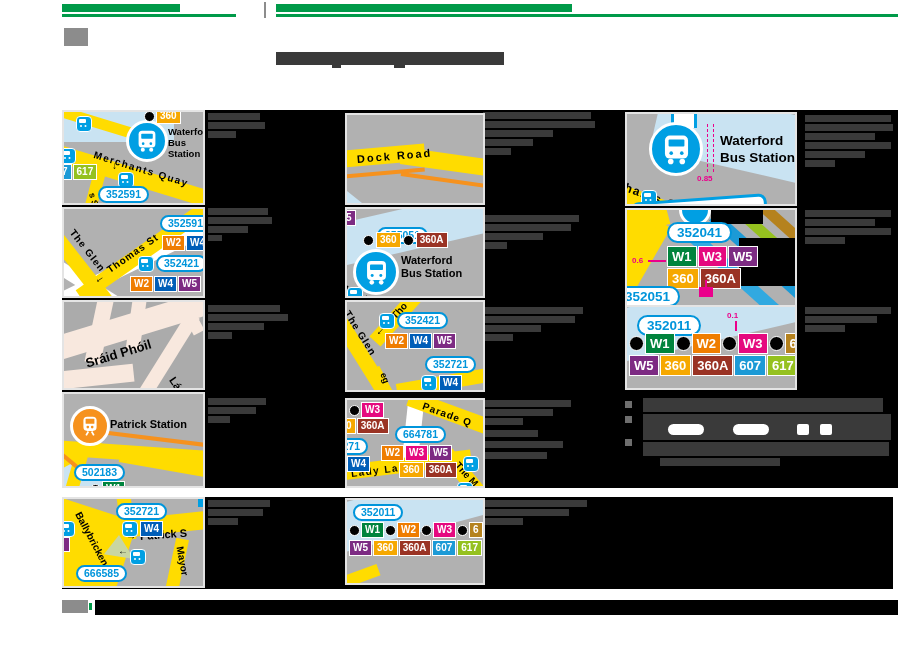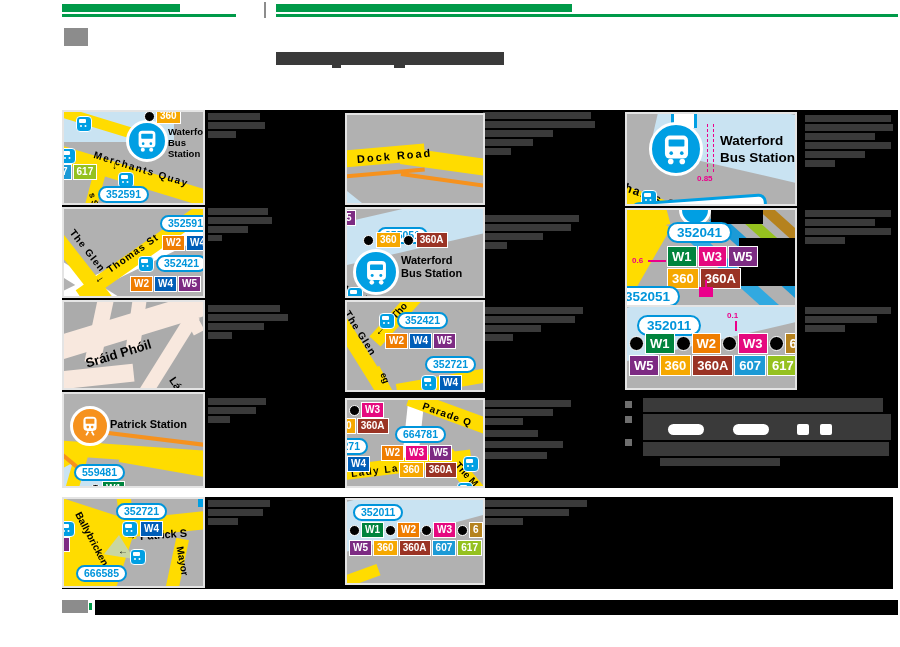--- a/index.html
+++ b/index.html
@@ -212,21 +212,21 @@
           <rect x="4" y="1.5" width="12" height="13" rx="3.5" fill="#fff"></rect>
           <rect x="6" y="3.5" width="8" height="4.5" rx="0.6" fill="#F6921E"></rect>
           <circle cx="8" cy="11" r="1.2" fill="#F6921E"></circle>
           <circle cx="12" cy="11" r="1.2" fill="#F6921E"></circle>
           <path d="M6.5 18.5 L8.5 15 M13.5 18.5 L11.5 15" stroke="#fff" stroke-width="1.6"></path>
         </svg>
     </div>
     <div class="stn" style="left:46px;top:24px;font-size:11px;">
       <span>Patrick Station</span>
     </div>
-    <div class="pill" style="left:10px;top:70px;">559481</div>
+    <div class="pill" style="left:10px;top:70px;">502183</div>
     <div class="brow" style="left:26px;top:87px;">
         <span class="dot"></span>
         <span class="badge" style="background: rgb(0, 132, 61);">W1</span>
       </div>
   </div>
 
   <div class="panel" style="left:62px;top:497px;width:143px;height:91px;">
     <div class="road" style="left:-20px;top:-4px;width:80px;height:112px;transform:rotate(18deg);"></div>
     <div class="road" style="left:-10px;top:28px;width:175px;height:18px;transform:rotate(-6deg);"></div>
     <div class="road" style="left:55px;top:-10px;width:14px;height:52px;transform:rotate(-8deg);"></div>

